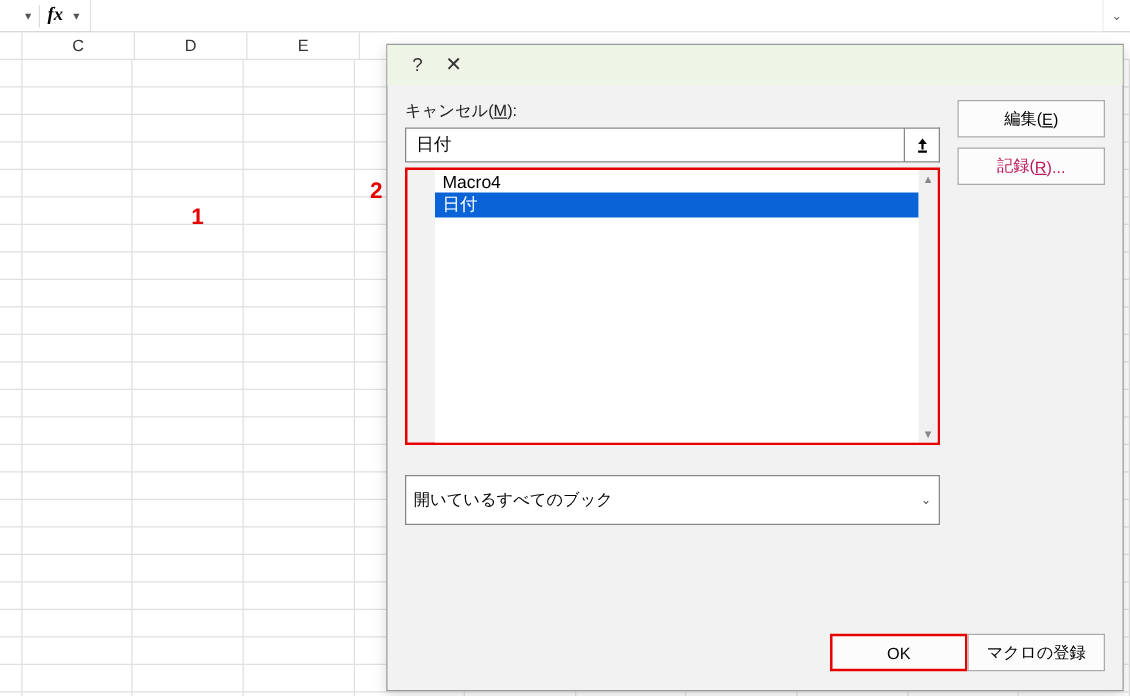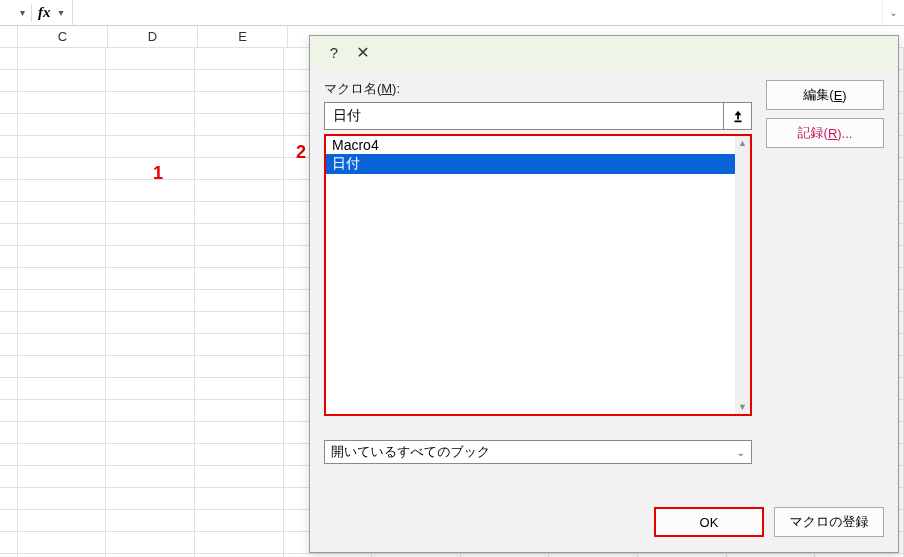--- a/index.html
+++ b/index.html
@@ -38,39 +38,39 @@
 
     .field-label { font-size: 13px; color: #222; margin-bottom: 4px; display: flex; align-items: baseline; }
     .field-label u { text-decoration: underline; }
 
     .name-row { display: flex; align-items: center; margin-bottom: 4px; }
     .name-input { flex: 1; height: 28px; border: 1px solid #888; padding: 0 8px; font-size: 14px; background: #fff; }
     .name-run { width: 28px; height: 28px; border: 1px solid #888; border-left: none; background: #fff; display: flex; align-items: center; justify-content: center; }
     .name-run svg { width: 14px; height: 14px; }
 
     .list-wrap { border: 2px solid #e60000; display: flex; }
-    .list-box { flex: 1; background: #fff; height: 278px; overflow: hidden; }
+    .list-box { flex: 1; background: #fff; height: 218px; overflow: hidden; margin-left: 22px; }
     .list-item { padding: 1px 6px; font-size: 14px; }
     .list-item.sel { background: #0a64d8; color: #fff; }
     .list-scroll { width: 15px; background: #f0f0f0; display: flex; flex-direction: column; justify-content: space-between; align-items: center; }
     .sb-btn { font-size: 9px; color: #888; padding: 2px 0; }
 
     .store-row { display: flex; align-items: center; margin-top: 24px; gap: 12px; }
     .store-label { font-size: 13px; }
     .store-label u { text-decoration: underline; }
-    .store-select { flex: 1; height: 24px; border: 1px solid #888; background: #fff; padding: 0 6px; font-size: 13px; display: flex; align-items: center; justify-content: space-between; }
+    .store-select { flex: 1; height: 40px; border: 1px solid #888; background: #fff; padding: 0 6px; font-size: 13px; display: flex; align-items: center; justify-content: space-between; }
     .store-chev { font-size: 10px; color: #555; }
 
     .desc-label { font-size: 13px; margin-top: 10px; }
 
     .side-btn { height: 30px; border: 1px solid #aaa; background: #fcfcfc; font-size: 13px; display: flex; align-items: center; justify-content: center; }
     .side-btn u { text-decoration: underline; }
     .side-btn.disabled { color: #be185d; text-align: right; }
 
-    .dlg-footer { height: 50px; display: flex; align-items: center; justify-content: flex-end; gap: 10px; padding: 0 14px 10px 0; }
+    .dlg-footer { height: 50px; display: flex; align-items: center; justify-content: flex-end; padding: 0 14px 10px 0; }
     .ft-btn { width: 110px; height: 30px; border: 1px solid #aaa; background: #fcfcfc; font-size: 13px; display: flex; align-items: center; justify-content: center; }
     .ft-btn.ok { border: 2px solid #e60000; }
   </style>
 </head>
 <body>
 
 <div class="formula-bar">
   <div class="fb-left">
     <span class="fb-name"></span>
     <span class="fb-chevron">▾</span>
@@ -411,21 +411,21 @@
 <div class="annot annot-3">3</div>
 
 <div class="dialog">
   <div class="dlg-header">
     <div class="dlg-help">?</div>
     <div class="dlg-close">✕</div>
   </div>
   <div class="dlg-body">
     <div class="left-col">
       <div class="field-label">
-        <span>マクロ名(</span>
+        <span>キャンセル(</span>
           <u>M</u>
           <span>):</span>
       </div>
       <div class="name-row">
         <input class="name-input" value="日付" style="">
         <div class="name-run">
           <svg viewBox="0 0 16 16">
               <path d="M8 2 L12 7 L9 7 L9 12 L7 12 L7 7 L4 7 Z M4 13 H12 V15 H4 Z" fill="#000"></path>
             </svg>
         </div>

